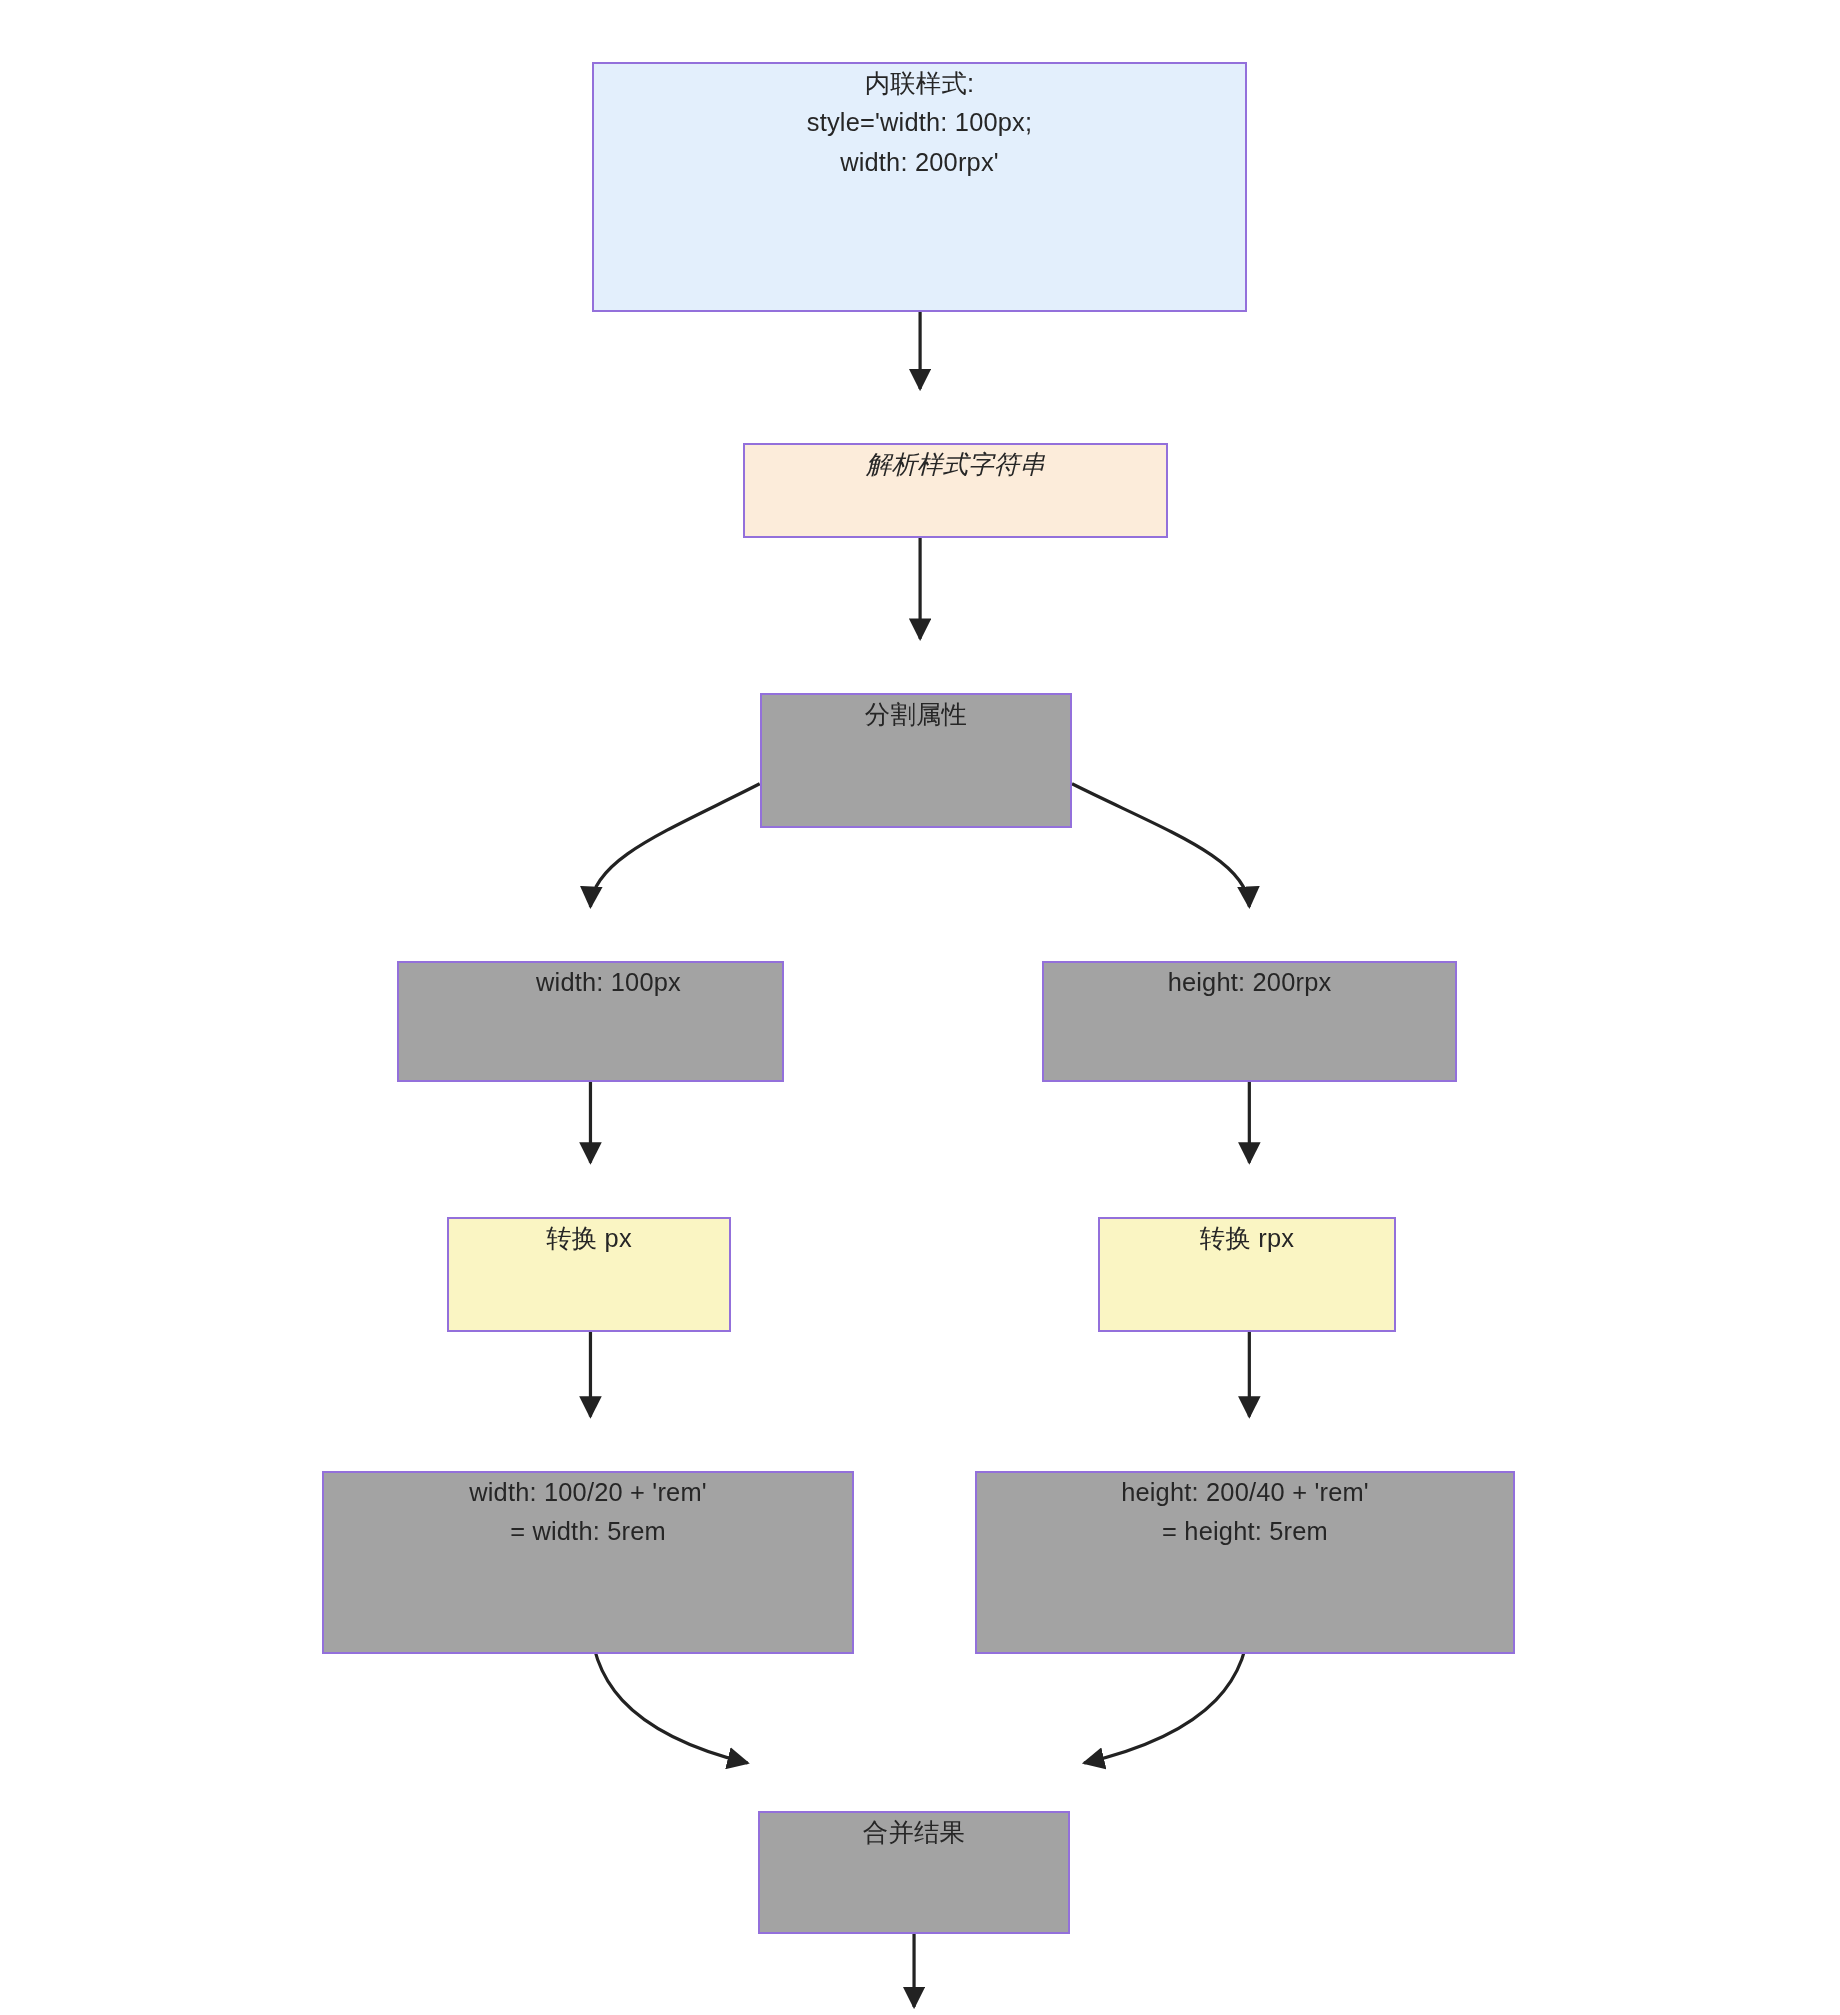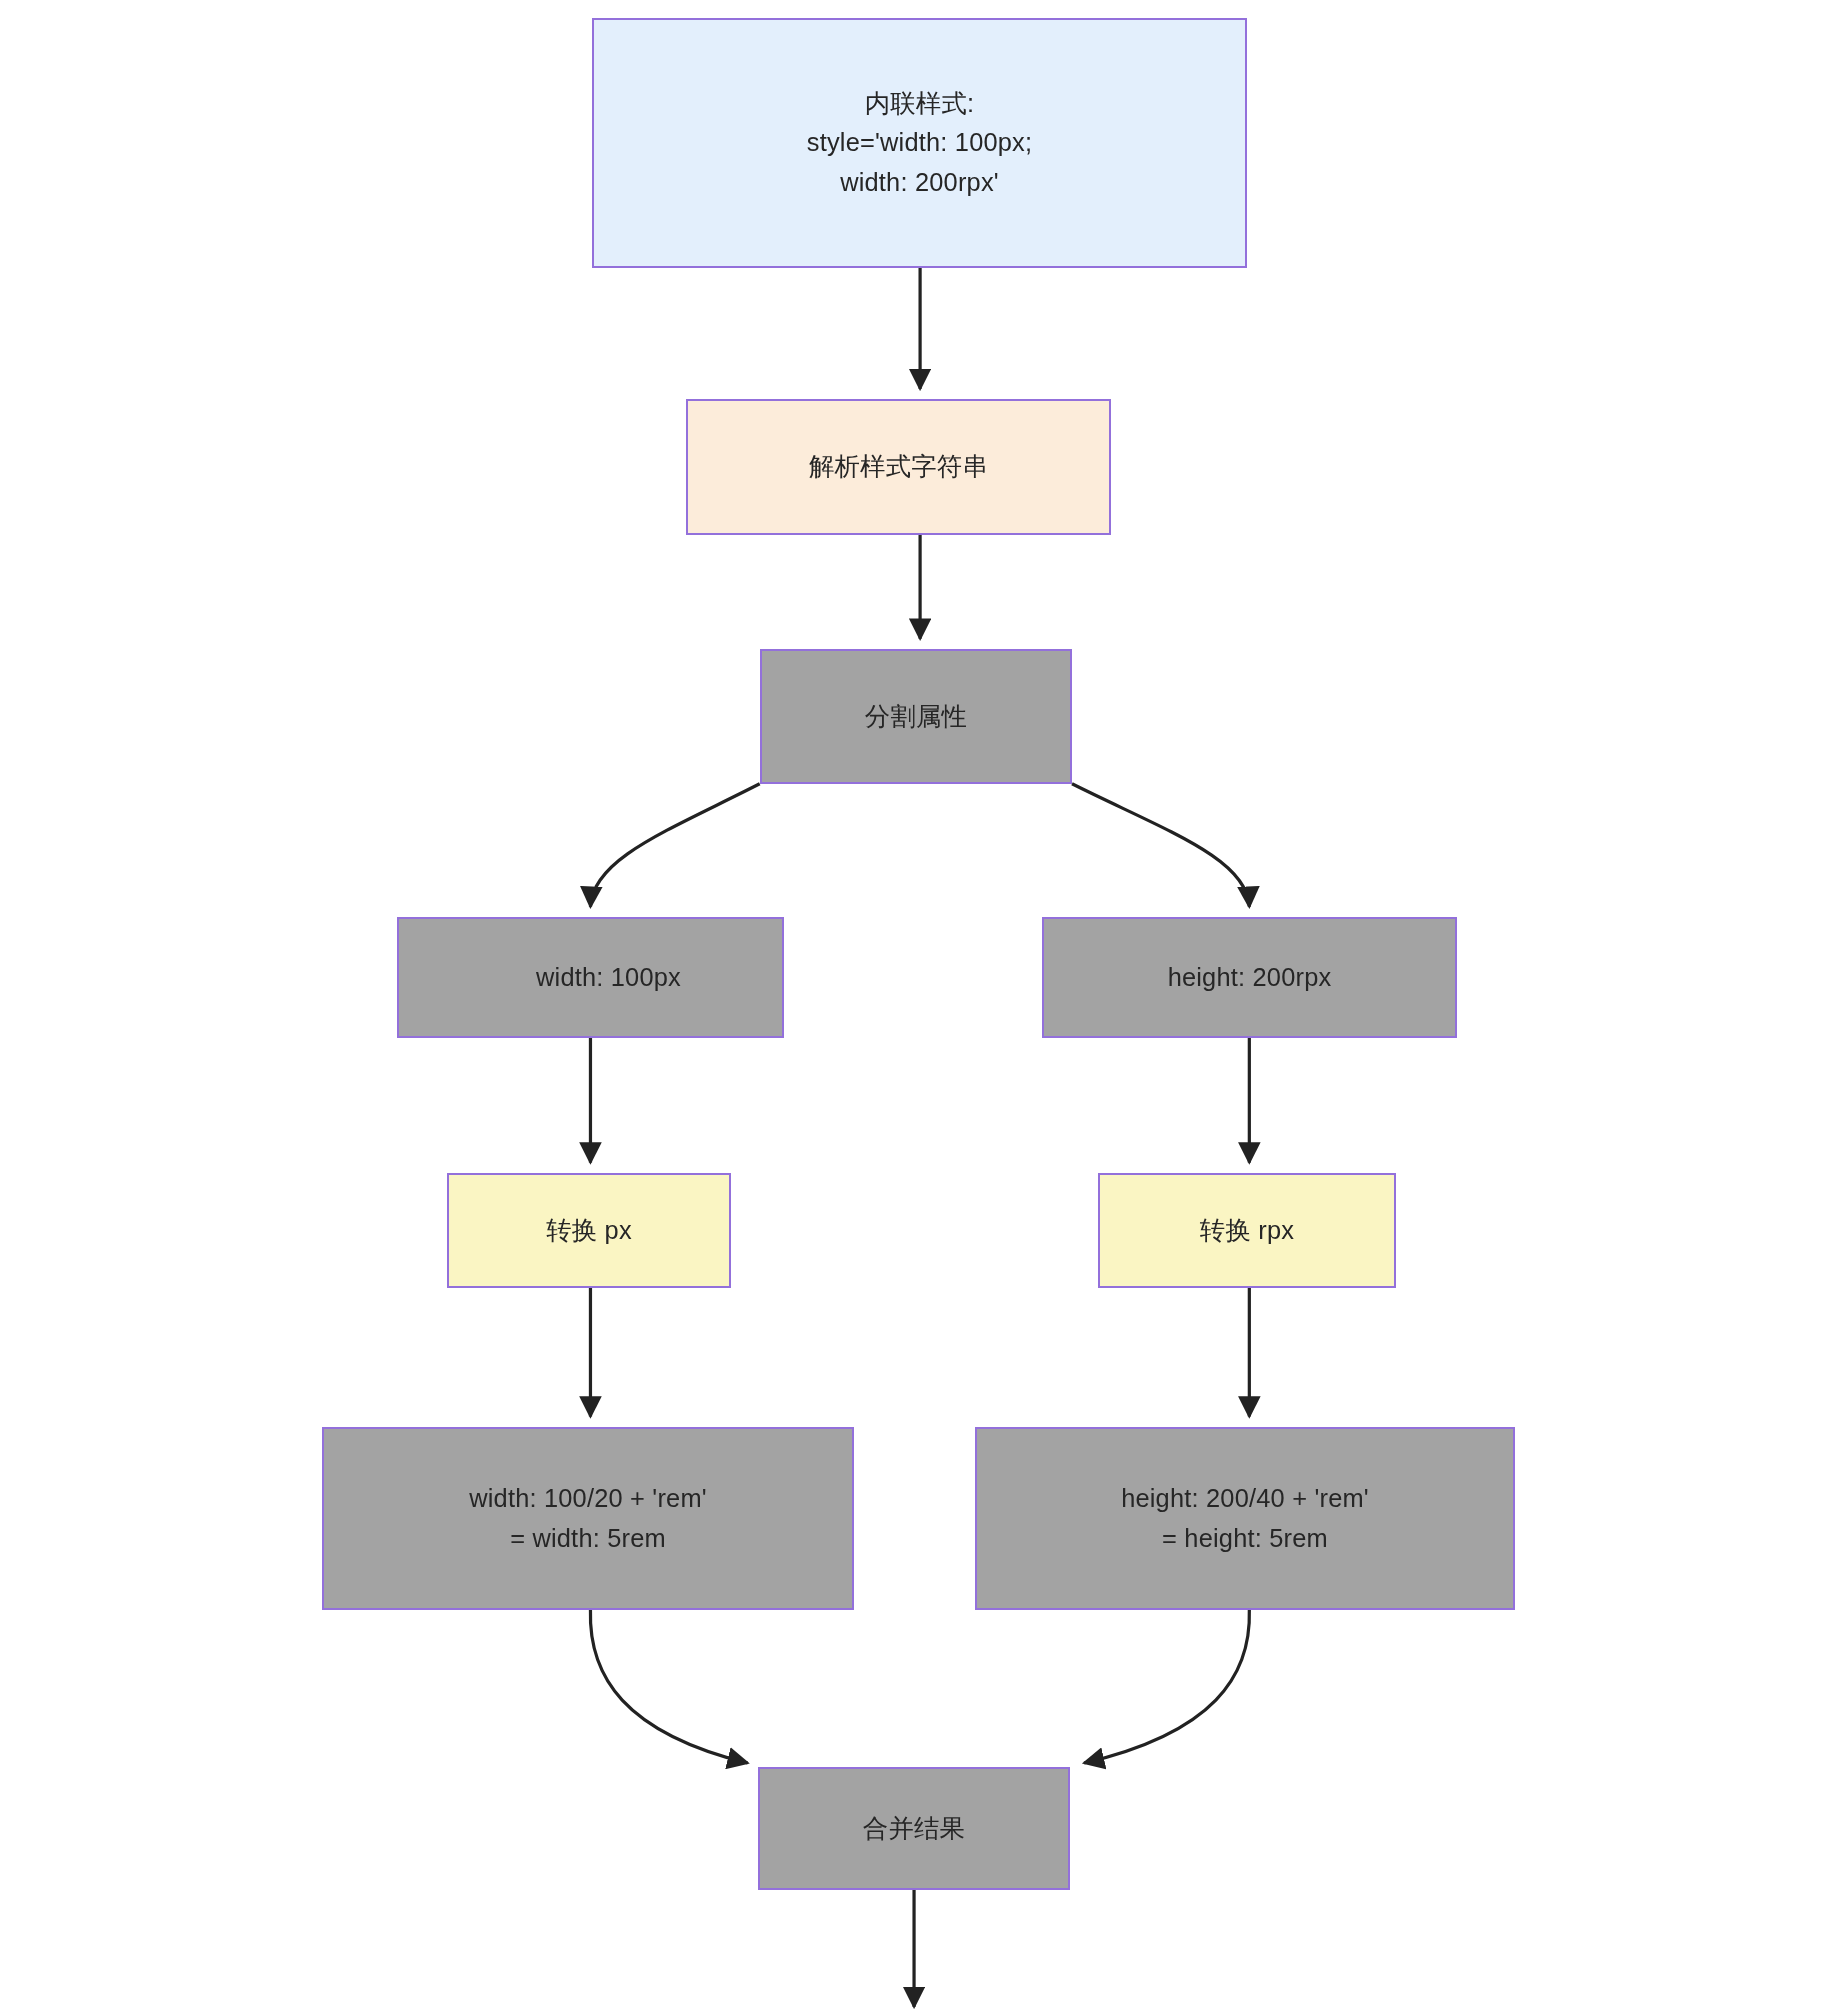--- a/index.html
+++ b/index.html
@@ -26,37 +26,37 @@
     height: 2218px;
     pointer-events: none;
   }
   .node {
     position: absolute;
     box-sizing: border-box;
     border: 2.8px solid #9370db;
     display: flex;
     flex-direction: column;
     align-items: center;
-    justify-content: center;
     text-align: center;
     color: #262626;
     font-size: 25.4px;
     line-height: 1.55;
     letter-spacing: 0.2px;
     z-index: 2;
+    margin-top: 44px;
   }
   .node .ln { display: block; white-space: nowrap; }
   .fill-blue   { background: #e3effc; }
   .fill-orange { background: #fcecda; }
   .fill-purple { background: #a3a3a3; }
   .fill-yellow { background: #faf5c3; }
 
   
   #n-inline     { left:592px; top:18px;   width:655px; height:250px; }
-  #n-parse      { left:686px; top:399px;  width:425px; height:136px; }
+  #n-parse      { left:743px; top:399px;  width:425px; height:95px;font-style:italic; }
   #n-split      { left:760px; top:649px; width:312px;  height:135px; }
   #n-width      { left:397px;  top:917px; width:387px;  height:121px;padding-left:36px; }
   #n-height     { left:1042px; top:917px; width:415px; height:121px; }
   #n-convpx     { left:447px; top:1173px; width:284px;  height:115px; }
   #n-convrpx    { left:1098px; top:1173px; width:298px;  height:115px; }
   #n-widthcalc  { left:322px;  top:1427px; width:532px; height:183px; }
   #n-heightcalc { left:975px; top:1427px; width:540px; height:183px; }
   #n-merge      { left:758px; top:1767px; width:312px;  height:123px; }
 </style>
 </head>

